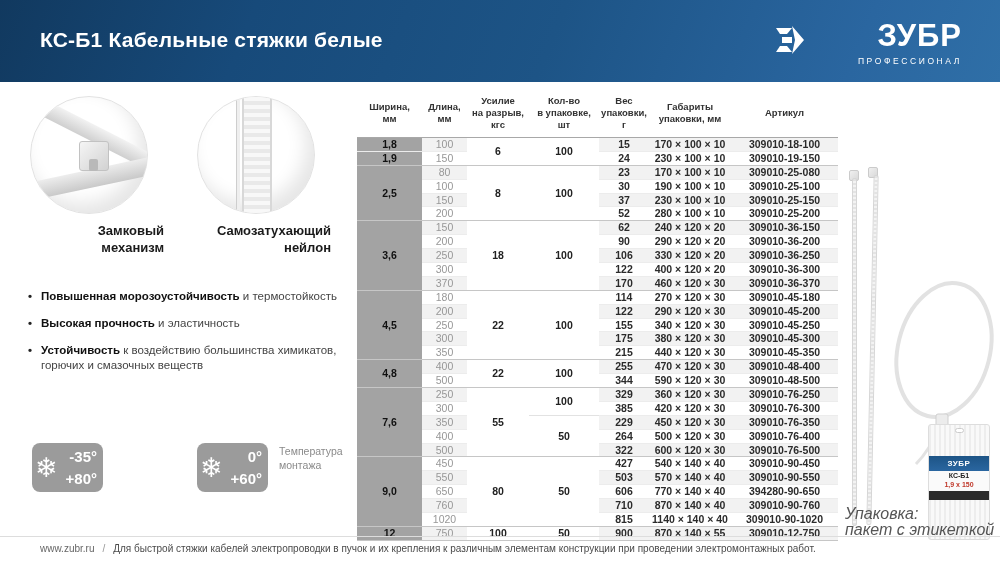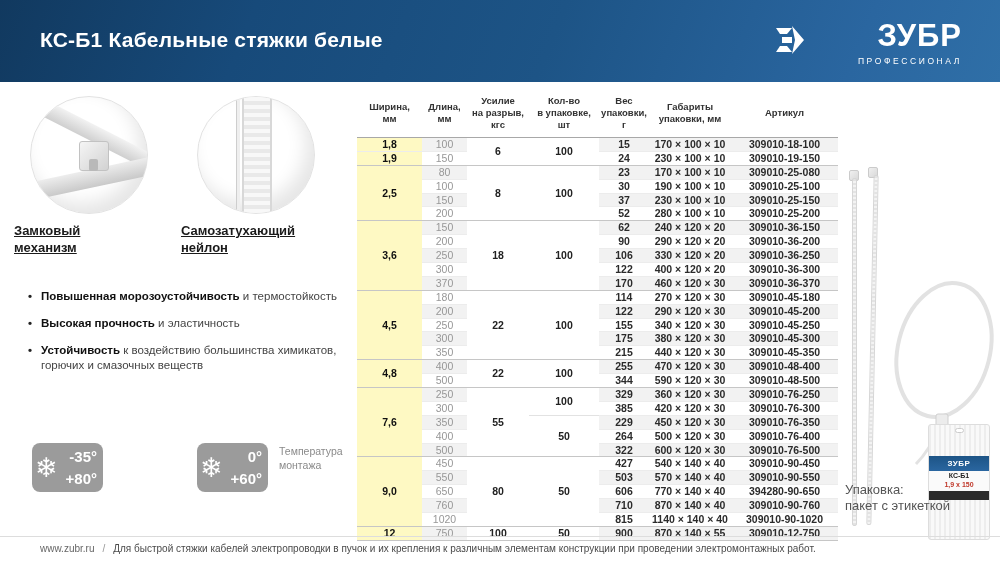--- a/index.html
+++ b/index.html
@@ -13,22 +13,22 @@
   .brand { position:absolute; right:38px; top:18px; width:150px; height:52px; }
   .brand-icon { position:absolute; left:-44px; top:2px; }
   .brand-name { position:absolute; right:0; top:0; color:#fff; font-size:31px; font-weight:bold; letter-spacing:1px; font-stretch:condensed; }
   .brand-sub { position:absolute; right:0; top:38px; color:#fff; font-size:8.5px; letter-spacing:2.6px;padding-left:32px; }
 
   
   .circle { position:absolute; width:118px; height:118px; border-radius:50%;
             border:1px solid #e2e2e2; background:#fff; overflow:hidden;
             box-shadow:inset -8px -10px 18px rgba(0,0,0,.10), inset 4px 6px 10px rgba(255,255,255,.9); }
   .c1 { left:30px; top:96px; } .c2 { left:197px; top:96px; }
-  .circle-label { position:absolute; width:150px; text-align:left; font-size:13px; font-weight:bold;
-                  color:#1a1a1a; line-height:17px; white-space:pre-line;text-decoration:underline; }
+  .circle-label { position:absolute; width:150px; text-align:right; font-size:13px; font-weight:bold;
+                  color:#1a1a1a; line-height:17px; white-space:pre-line; }
   .cl1 { left:14px; top:222px; } .cl2 { left:181px; top:222px; }
   .strap-a { position:absolute; left:-18px; top:28px; width:160px; height:16px; background:linear-gradient(180deg,#f2f2f2,#cfcfcf); transform:rotate(27deg); }
   .strap-b { position:absolute; left:-22px; top:72px; width:170px; height:18px; background:linear-gradient(180deg,#ededed,#c9c9c9); transform:rotate(-12deg); }
   .lockhead { position:absolute; left:48px; top:44px; width:30px; height:30px; background:linear-gradient(135deg,#f5f5f5,#d2d2d2); border:1px solid #c2c2c2; border-radius:3px; }
   .lockhole { position:absolute; left:58px; top:62px; width:9px; height:12px; background:#b9b9b9; border-radius:2px; }
   .ribbed { position:absolute; left:44px; top:-4px; width:30px; height:126px;
             background:repeating-linear-gradient(180deg,#e9e9e9 0 4px,#f8f8f8 4px 8px); border-left:2px solid #d8d8d8; border-right:2px solid #d8d8d8; }
   .rib-rail { position:absolute; left:38px; top:-4px; width:4px; height:126px; background:#efefef; border-left:1px solid #cecece; }
 
   
@@ -46,21 +46,21 @@
   .temp-label { position:absolute; font-size:10.5px; color:#8a8a8a; line-height:14px; white-space:pre-line; }
   .tl1 { left:114px; top:444px; width:80px; } .tl2 { left:279px; top:444px; width:85px; }
 
   
   .spec { position:absolute; left:357px; top:92px; width:481px; border-collapse:collapse; table-layout:fixed; }
   .spec th { font-size:9.5px; font-weight:bold; color:#333; text-align:center; vertical-align:middle;
              padding:3px 1px 6px 1px; border-bottom:1px solid #a8a8a8; white-space:pre-line; line-height:12px; }
   .spec td { font-size:10.5px; text-align:center; vertical-align:middle; height:13.9px;
              padding:0 1px; line-height:11px; border-bottom:1px solid #ececec; color:#333; }
   .spec tr.g-end td { border-bottom:1px solid #c6c6c6; }
-  .spec td.w { background:#fef9c3; font-weight:bold; color:#111; border-bottom:1px solid #c6c6c6; }
+  .spec td.w { background:#a3a3a3; font-weight:bold; color:#111; border-bottom:1px solid #c6c6c6; }
   .spec td.w-single { border-bottom:1px solid #ececec; }
   .spec tr.g-end td.w-single { border-bottom:1px solid #c6c6c6; }
   .spec td.m { font-weight:bold; color:#222; border-bottom:1px solid #c6c6c6; }
   .spec td.m.qty-mid { border-bottom:1px solid #e2e2e2; }
   .spec td.len { color:#979797; }
   .spec td.wt, .spec td.dims, .spec td.sku { font-weight:bold; color:#2b2b2b; }
   .spec tbody tr:nth-child(odd) td.s { background:#f2f2f2; }
 
   
   .tie { position:absolute; width:5px; background:repeating-linear-gradient(180deg,#e3e3e3 0 2px,#f3f3f3 2px 4px); border:1px solid #d6d6d6; border-radius:2px; }
@@ -74,21 +74,21 @@
   .pack { position:absolute; left:928px; top:424px; width:62px; height:116px;
           background:repeating-linear-gradient(90deg,#ededed 0 2px,#f9f9f9 2px 5px);
           border:1px solid #ddd; border-radius:3px; overflow:hidden; }
   .pack-hole { position:absolute; left:26px; top:3px; width:9px; height:5px; background:#fff; border:1px solid #ccc; border-radius:3px; }
   .pack-label { position:absolute; left:0; top:31px; width:60px; }
   .pl-blue { height:15px; background:linear-gradient(180deg,#1d5486,#2a66a0); color:#fff; font-size:8px; font-weight:bold; text-align:center; line-height:15px; letter-spacing:.5px; }
   .pl-white { height:20px; background:#fafafa; text-align:center; }
   .pl-model { font-size:7px; font-weight:bold; color:#222; line-height:9px; }
   .pl-size { font-size:7px; font-weight:bold; color:#c0392b; line-height:9px; }
   .pl-dark { height:9px; background:#2b2b2b; }
-  .pack-caption { position:absolute; left:845px; top:482px; font-size:13px; color:#555; line-height:16px; white-space:pre-line; }
+  .pack-caption { position:absolute; left:845px; top:506px; font-size:16px; color:#555; line-height:16px; white-space:pre-line;font-style:italic; }
 
   
   .foot-line { position:absolute; left:0; top:536px; width:1000px; height:1px; background:#ddd; }
   .footer { position:absolute; left:40px; top:543px; width:930px; font-size:10px; color:#4a4a4a; }
   .footer .url { color:#666; }
   .footer .sep { color:#999; margin:0 8px; }
 </style>
 </head>
 <body>
 

